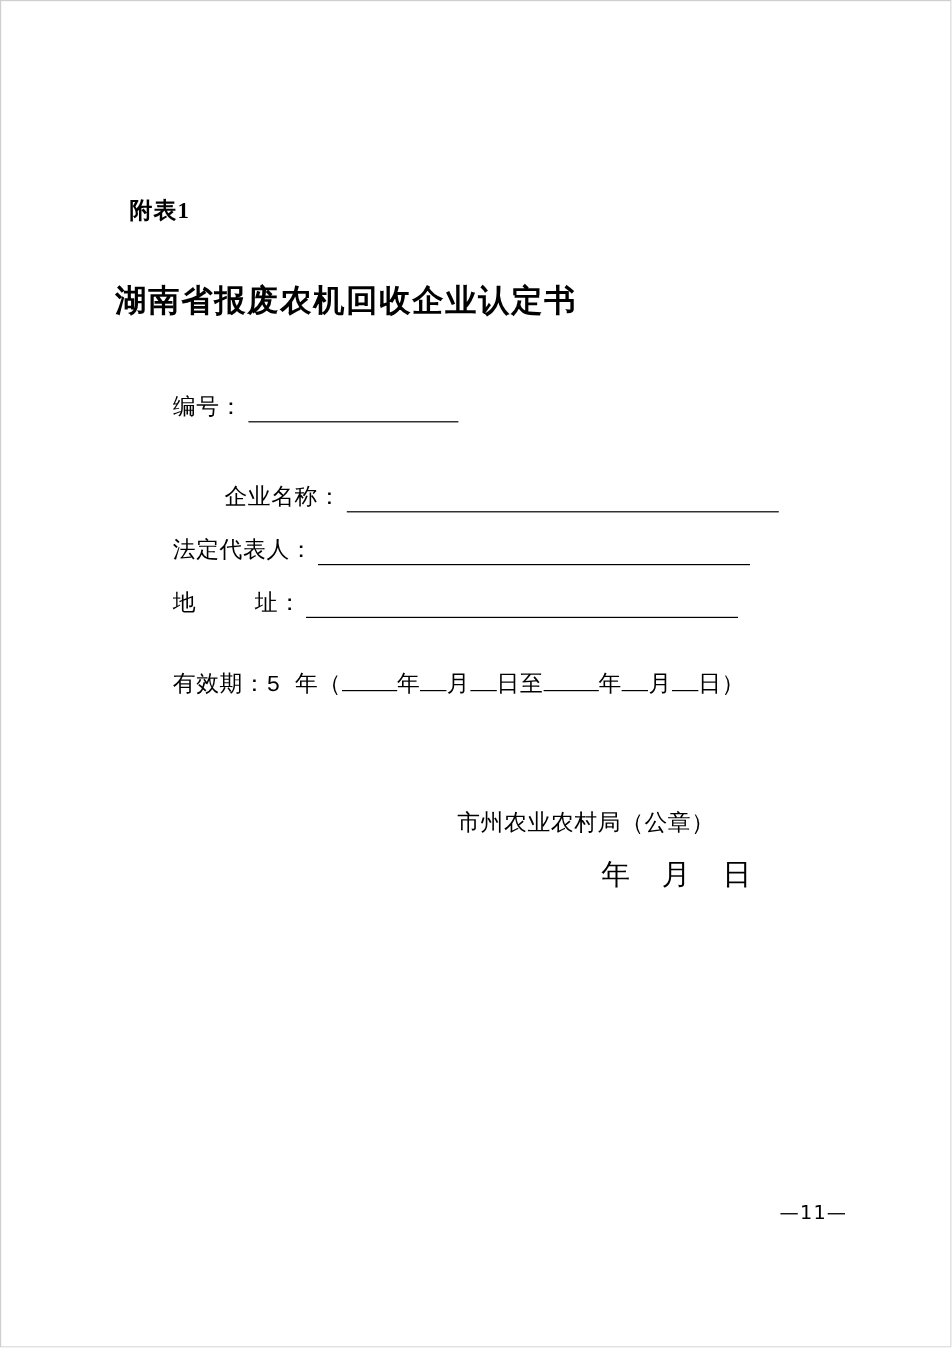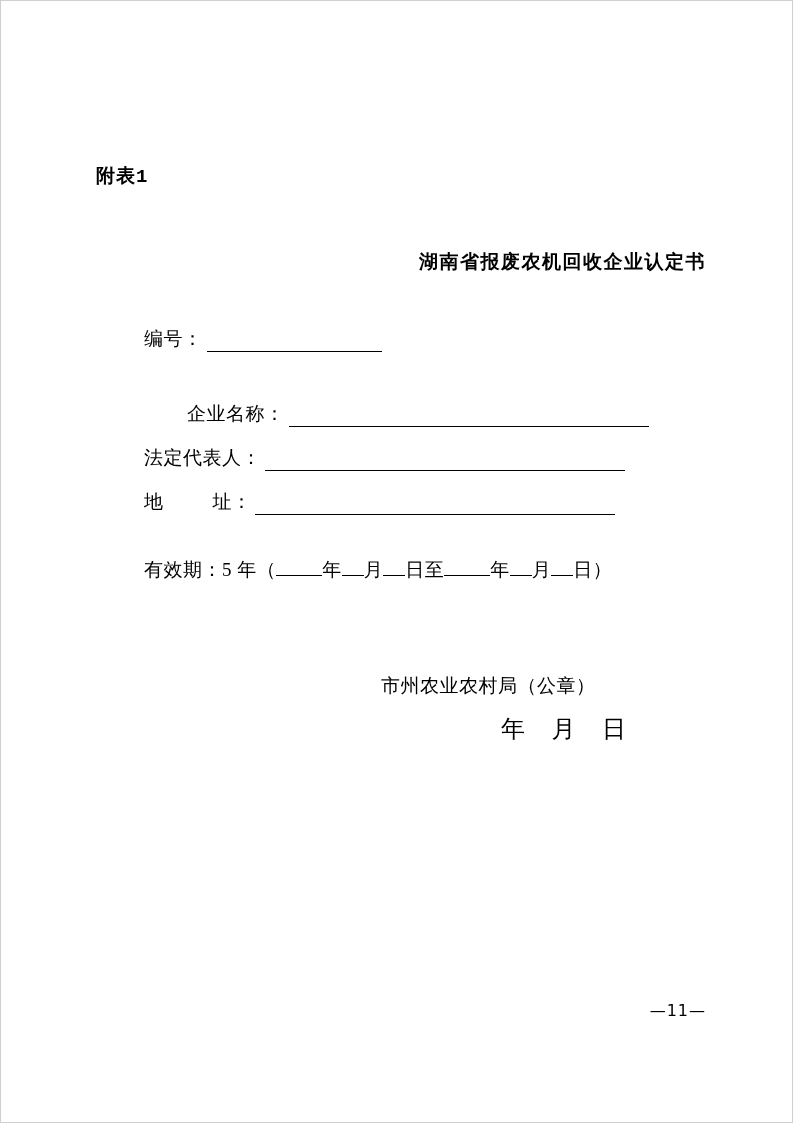--- a/index.html
+++ b/index.html
@@ -22,38 +22,37 @@
   }
   .content {
     position: absolute;
     left: 95px;
     top: 0;
     width: 610px;
     height: 1123px;
   }
   .attach-label {
     position: absolute;
-    left: 0px;
+    left: 12px;
     top: 162px;
     font-size: 19px;
     font-weight: bold;
     letter-spacing: 1px;
-    font-family: Liberation Mono, monospace;
+    font-family: Liberation Serif, serif;
   }
   .doc-title {
     position: absolute;
     left: 0;
     top: 232px;
     width: 610px;
-    text-align: right;
-    font-size: 19px;
+    text-align: left;
+    font-size: 26px;
     font-weight: bold;
     letter-spacing: 1.5px;
     font-family: "DejaVu Sans", "Liberation Sans", sans-serif;
-    margin-top: 16px;
   }
   .field-row {
     position: absolute;
     left: 48px;
     display: flex;
     align-items: flex-end;
     font-size: 19px;
     letter-spacing: 0.5px;
     white-space: nowrap;
   }
@@ -80,21 +79,21 @@
     margin-left: 4px;
   }
   .blank-num { width: 175px; }
   .blank-long { width: 360px; }
 
   .validity {
     position: absolute;
     left: 48px;
     top: 556px;
     font-size: 19px;
-    font-family: Liberation Serif, serif;
+    font-family: Liberation Mono, monospace;
     letter-spacing: 0.5px;
     white-space: nowrap;
   }
   .u4 {
     display: inline-block;
     border-bottom: 1.6px solid #000;
     width: 46px;
     height: 15px;
   }
   .u2 {

